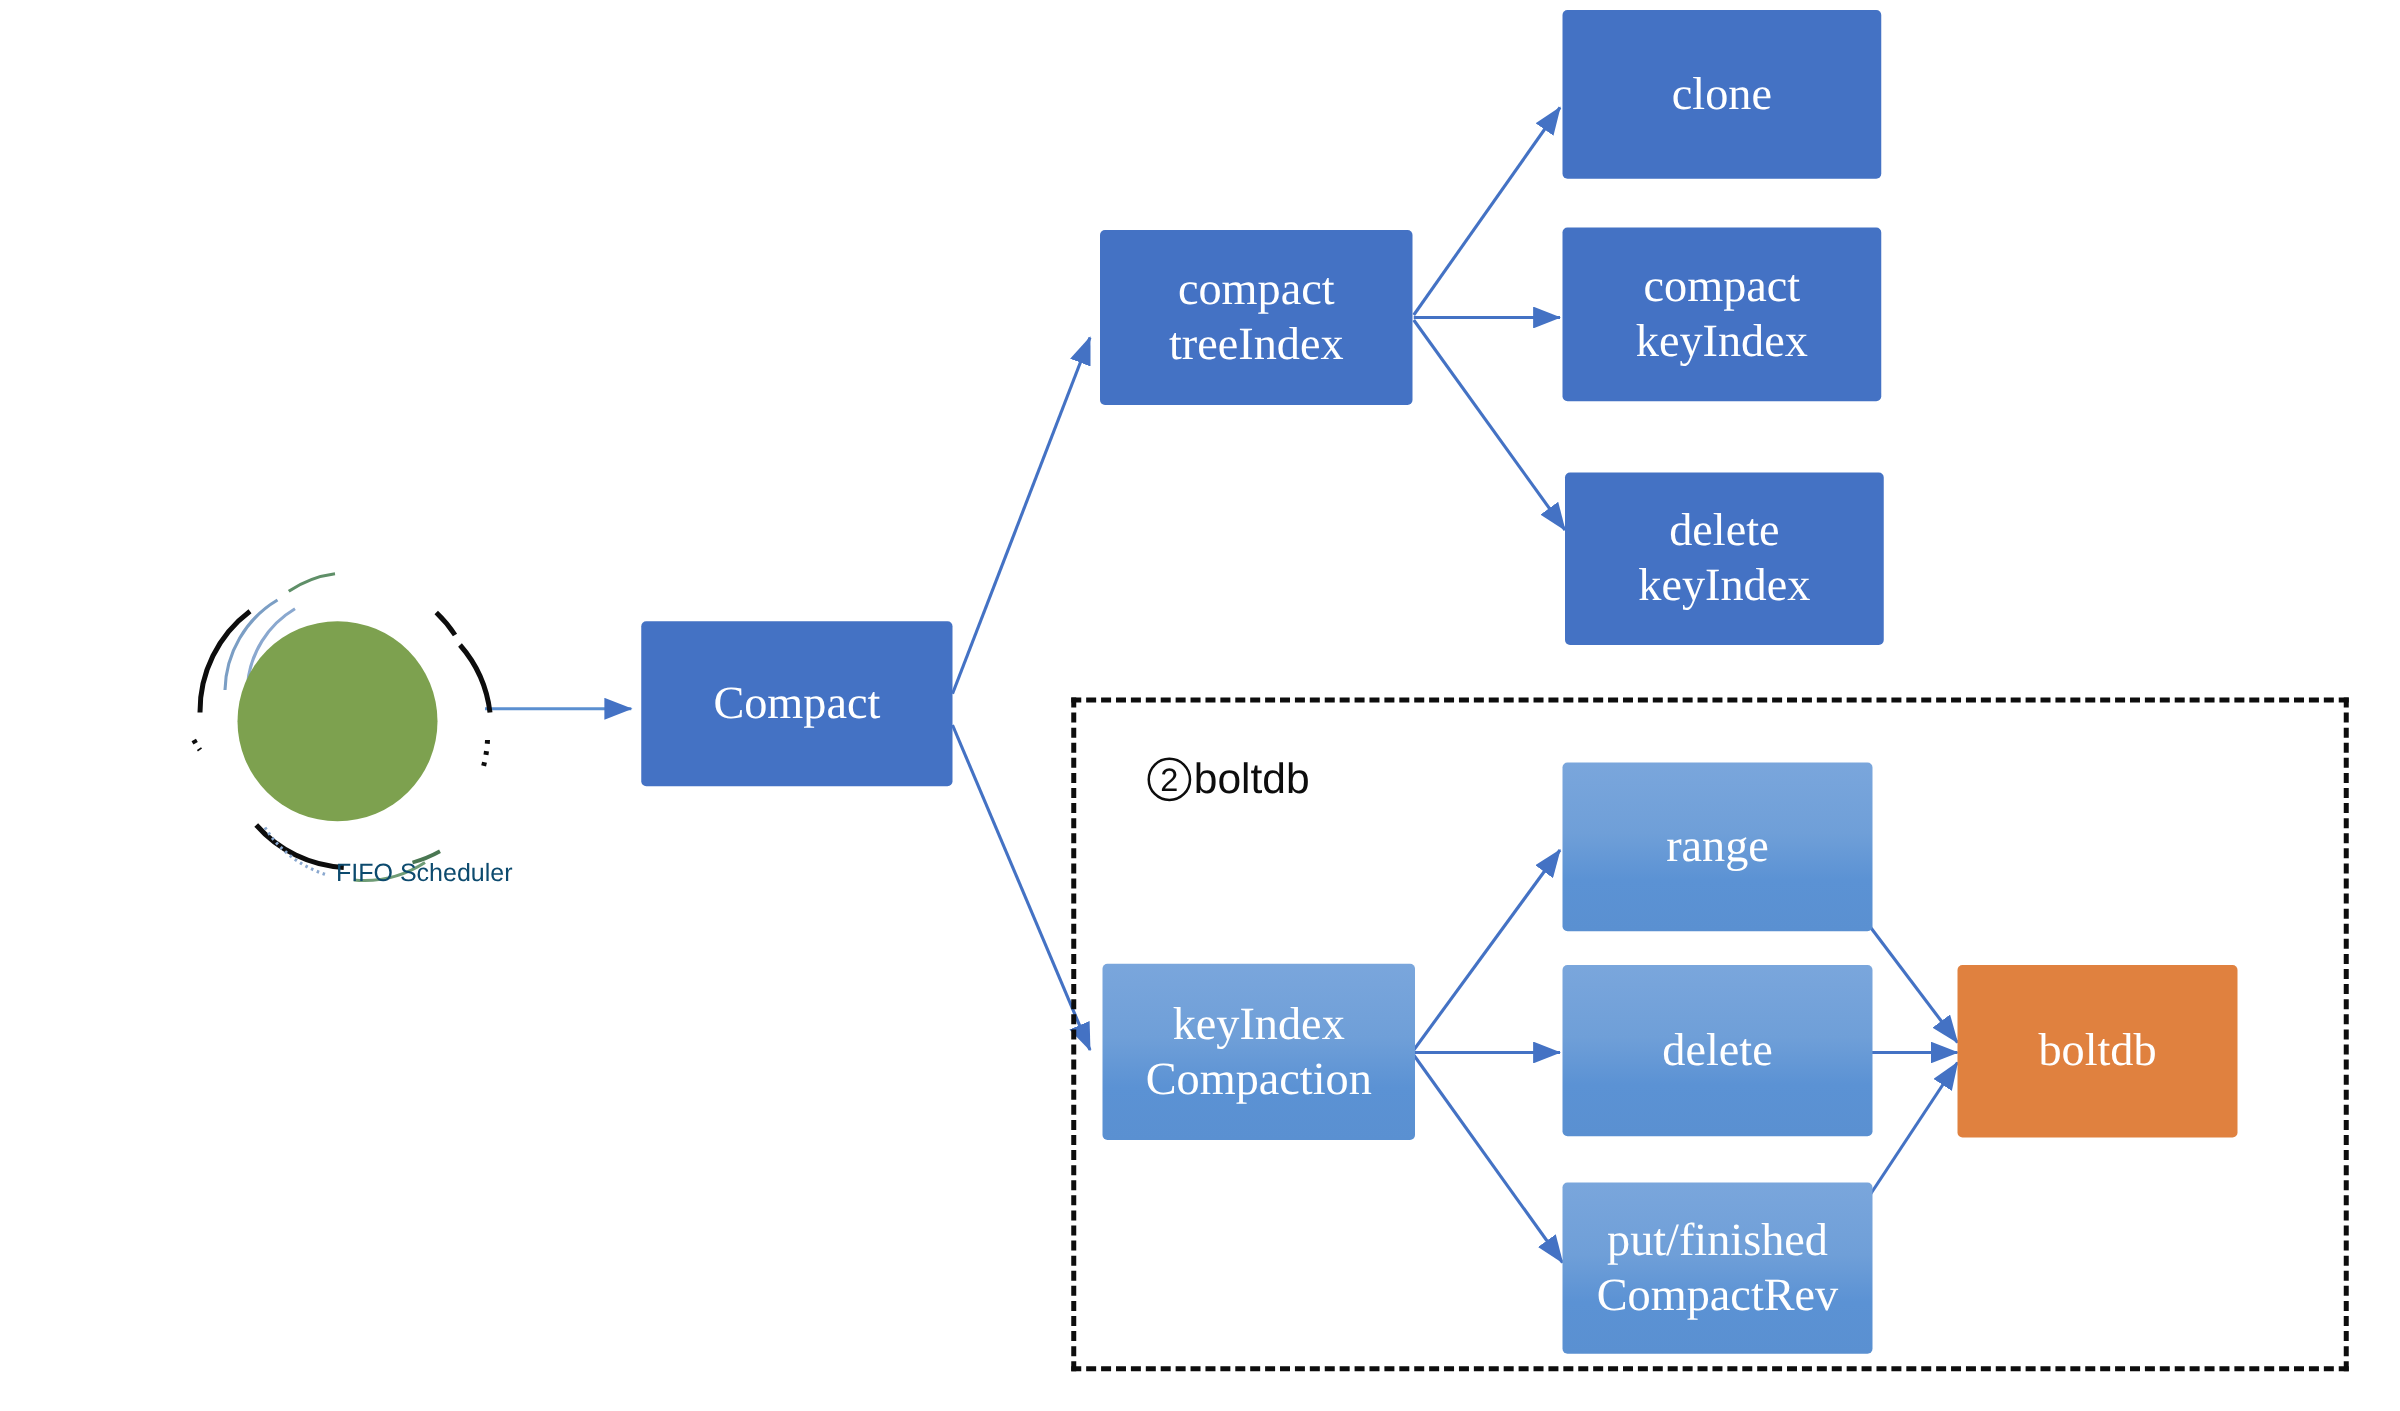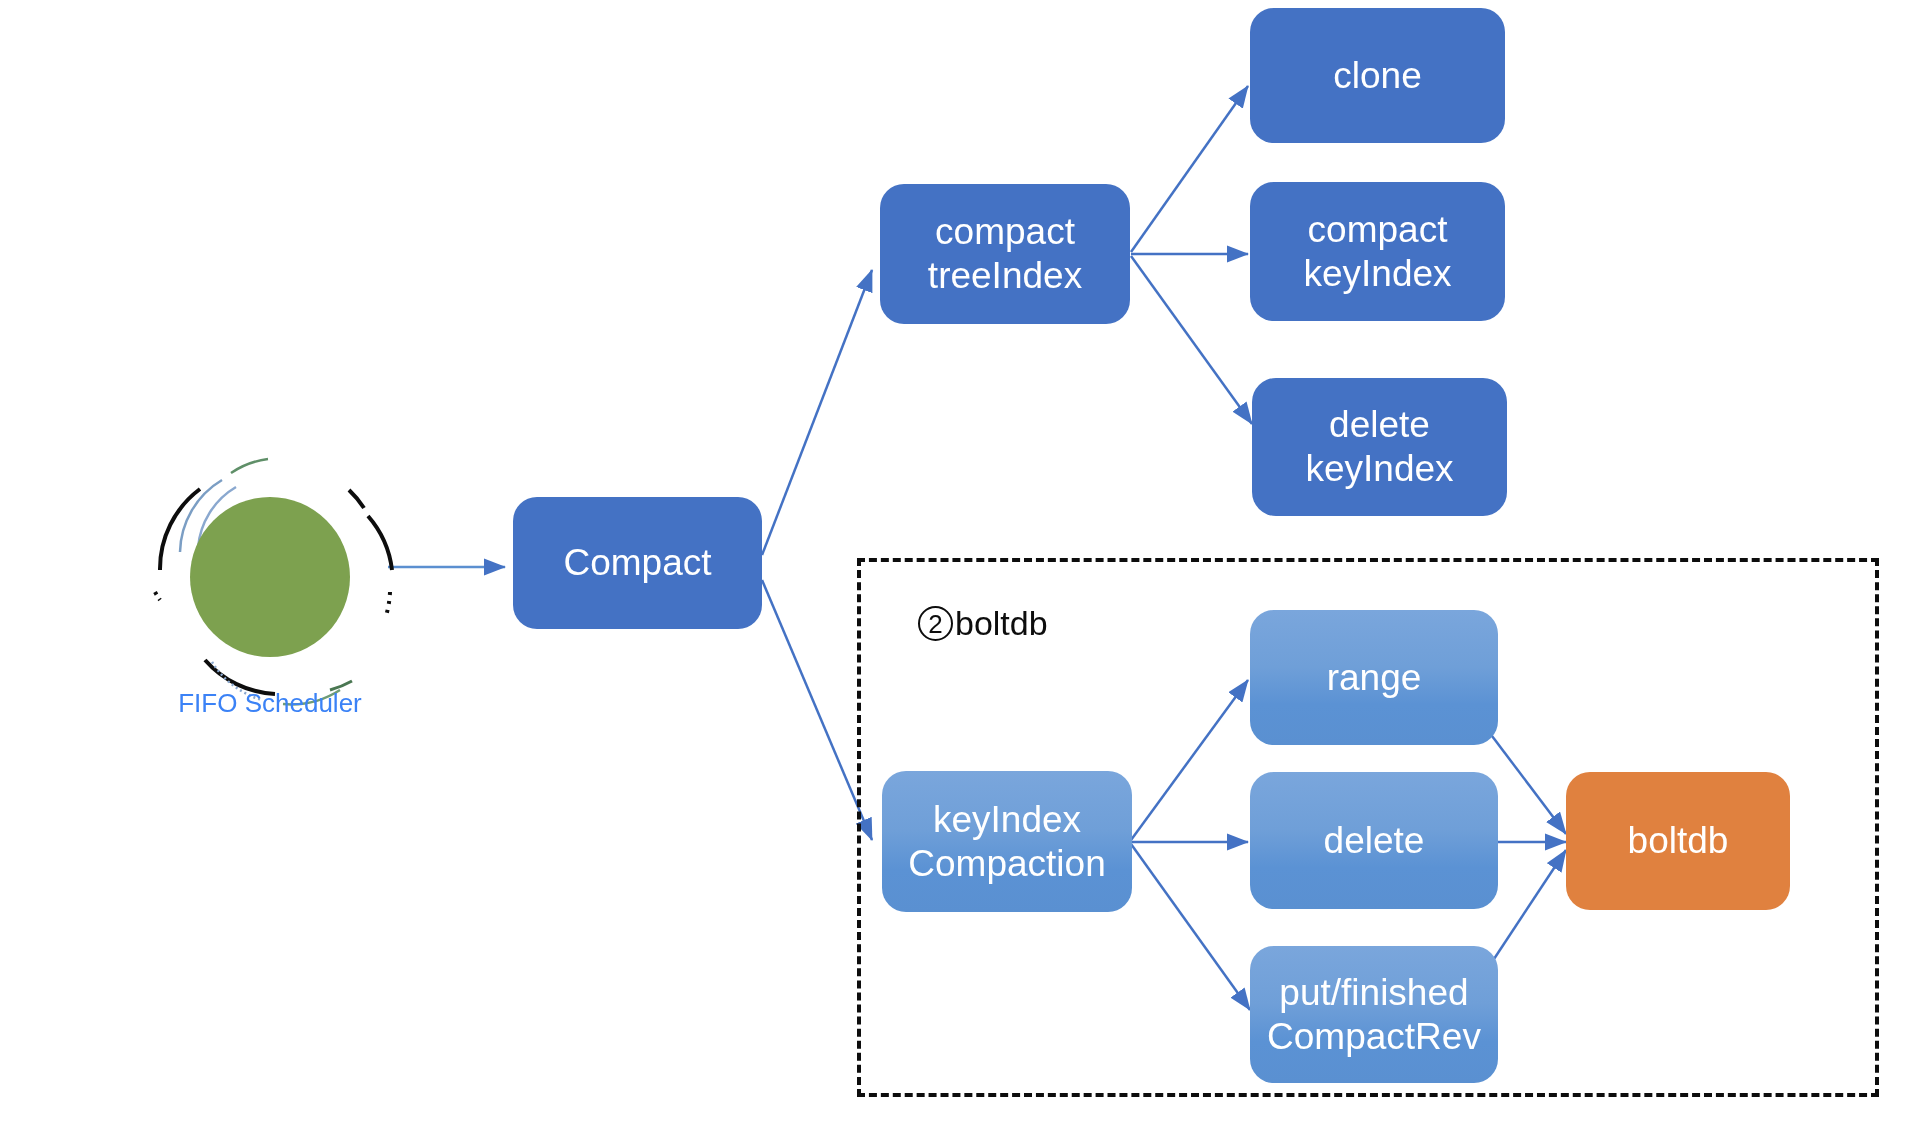--- a/index.html
+++ b/index.html
@@ -25,47 +25,48 @@
     height: 1129px;
     pointer-events: none;
   }
   .node {
     position: absolute;
     display: flex;
     align-items: center;
     justify-content: center;
     text-align: center;
     color: #ffffff;
-    border-radius: 24px;
+    border-radius: 4px;
     line-height: 1.18;
     white-space: pre-line;
     box-sizing: border-box;
+    font-family: Liberation Serif, serif;
   }
   .node-dark {
     background: #4472c4;
     font-size: 37px;
   }
   .node-light {
     background: linear-gradient(180deg, #7aa6dc 0%, #6f9fd8 42%, #5b92d4 70%, #5a90d1 100%);
     font-size: 37px;
   }
   .node-orange {
     background: #e0813f;
     font-size: 37px;
   }
   .circle-node {
     position: absolute;
     border-radius: 50%;
     background: #7da14f;
   }
   .circle-label {
     position: absolute;
-    font-size: 26px;
-    color: #3b82f6;
-    text-align: center;
+    font-size: 20px;
+    color: #0c4a6e;
+    text-align: right;
     white-space: nowrap;
   }
   .dashed-group {
     position: absolute;
     border: 4px dashed #0d0d0d;
     box-sizing: border-box;
     background: transparent;
   }
   .group-label {
     position: absolute;

